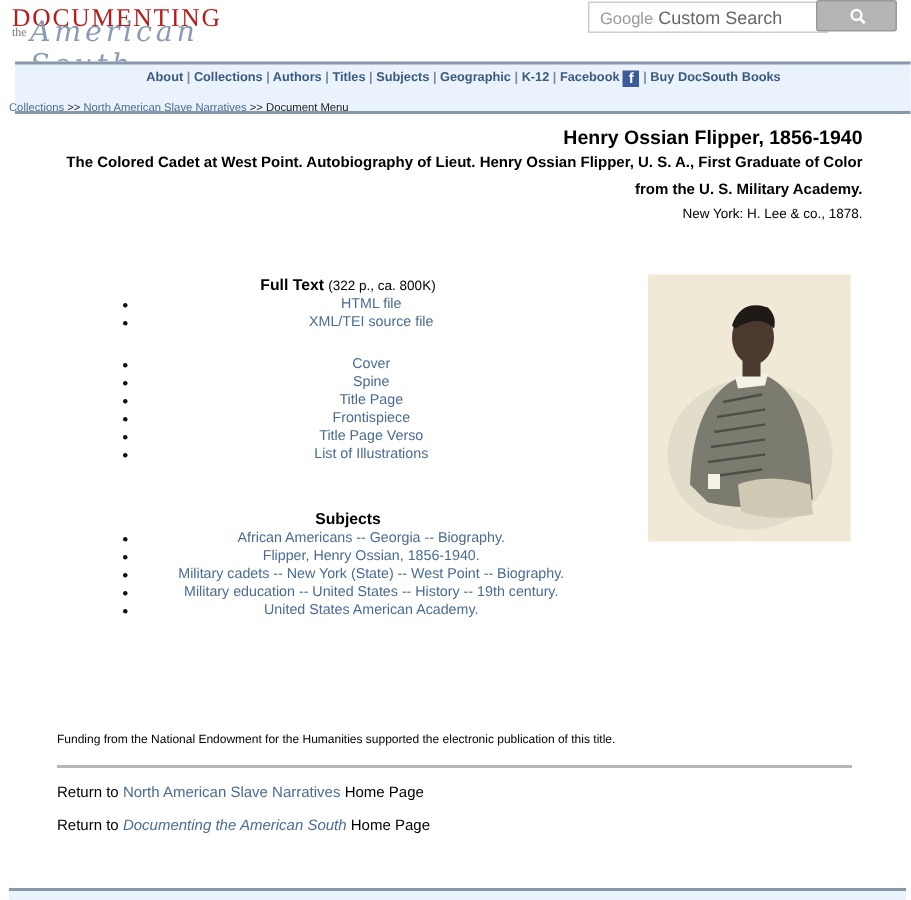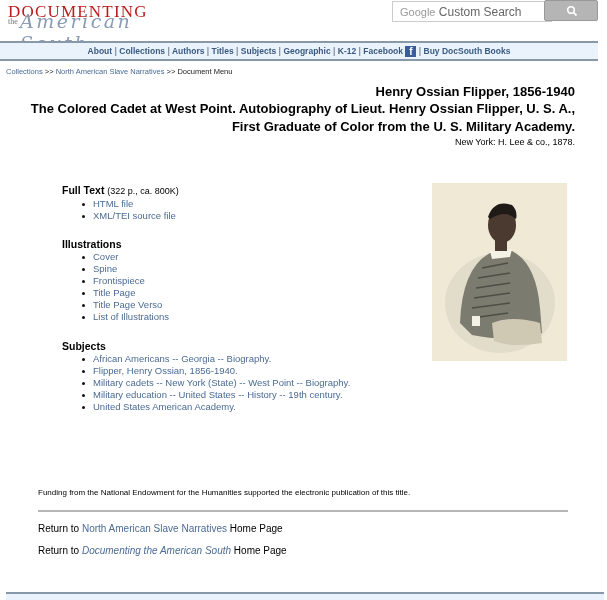--- a/index.html
+++ b/index.html
@@ -11,33 +11,33 @@
     .logo .l1 { position: absolute; left: 0; top: 0; font-family: "Liberation Serif", serif; font-size: 17px; letter-spacing: 1.2px; color: #b91c1c; }
     .logo .l2 { position: absolute; left: 0; top: 15px; font-family: "Liberation Serif", serif; font-size: 8px; color: #777; }
     .logo .l3 { position: absolute; left: 12px; top: 8px; font-family: "DejaVu Serif", serif; font-style: italic; font-size: 19px; color: #8a9bb4; letter-spacing: 2.5px; }
 
     .search { position: absolute; left: 392px; top: 1px; width: 160px; height: 21px; border: 1px solid #ccc; background: #fff; }
     .search .ph { position: absolute; left: 7px; top: 3px; font-size: 12px; color: #666; white-space: nowrap; }
     .search .ph .g { color: #999; font-size: 11px; }
     .search-btn { position: absolute; left: 544px; top: 0; width: 54px; height: 21px; background: #b5b5b5; border: 1px solid #999; border-radius: 2px; }
     .search-btn svg { position: absolute; left: 21px; top: 4px; }
 
-    .nav { position: absolute; left: 0; top: 41px; width: 598px; height: 20px; background: #eaf3fb; border-top: 2px solid #8898a8; border-bottom: 2px solid #8898a8; text-align: center; font-size: 8.5px; font-weight: bold; line-height: 17px; color: #7a8a9a; }
+    .nav { position: absolute; left: 10px; top: 41px; width: 598px; height: 35px; background: #eaf3fb; border-top: 2px solid #8898a8; border-bottom: 2px solid #8898a8; text-align: center; font-size: 8.5px; font-weight: bold; line-height: 17px; color: #7a8a9a; }
     .nav a { color: #3a5a82; }
     .nav .fb { display: inline-block; width: 11px; height: 11px; background: #3b5b99; color: #fff; font-size: 10px; line-height: 12px; text-align: center; vertical-align: -1px; font-weight: bold; font-family: "Liberation Sans", sans-serif; }
 
     .crumbs { position: absolute; left: 6px; top: 67px; font-size: 7.5px; color: #222; white-space: nowrap; }
     .crumbs a { color: #4a6b94; }
 
     .title-block { position: absolute; left: 30px; top: 84px; width: 545px; text-align: right; }
     .title-block .author { font-size: 13px; font-weight: bold; line-height: 16px; }
-    .title-block .title { font-size: 13px; font-weight: bold; line-height: 18px; }
+    .title-block .title { font-size: 10px; font-weight: bold; line-height: 18px; }
     .title-block .pub { font-size: 9px; line-height: 12px; margin-top: 0px; }
 
-    .content { position: absolute; left: 62px; top: 183px; width: 340px; }
+    .content { position: absolute; left: 62px; top: 183px; width: 340px; text-align: center; }
     .section { margin-bottom: 0; }
     .section h3 { font-size: 10.5px; font-weight: bold; line-height: 14px; }
     .section h3 .sub { font-weight: normal; font-size: 9px; }
     .section ul { list-style: none; margin-left: 20px; }
     .section li { font-size: 9.5px; line-height: 12px; position: relative; padding-left: 11px; }
     .section li::before { content: ""; position: absolute; left: 0; top: 5px; width: 3px; height: 3px; background: #111; border-radius: 50%; }
 
     .portrait { position: absolute; left: 432px; top: 183px; width: 135px; height: 178px; background: #efe9d6; overflow: hidden; }
 
     .funding { position: absolute; left: 38px; top: 488px; font-size: 8px; white-space: nowrap; }
@@ -105,26 +105,25 @@
 
 <div class="content">
   <div class="section" style="height:54px;">
     <h3><span>Full Text</span> <span class="sub">(322 p., ca. 800K)</span></h3>
     <ul>
       <li><a>HTML file</a></li>
       <li><a>XML/TEI source file</a></li>
     </ul>
   </div>
   <div class="section" style="height:102px;">
-    <h3>Illustrations</h3>
     <ul>
       <li><a>Cover</a></li>
       <li><a>Spine</a></li>
+      <li><a>Title Page</a></li>
       <li><a>Frontispiece</a></li>
-      <li><a>Title Page</a></li>
       <li><a>Title Page Verso</a></li>
       <li><a>List of Illustrations</a></li>
     </ul>
   </div>
   <div class="section">
     <h3>Subjects</h3>
     <ul>
       <li><a>African Americans -- Georgia -- Biography.</a></li>
       <li><a>Flipper, Henry Ossian, 1856-1940.</a></li>
       <li><a>Military cadets -- New York (State) -- West Point -- Biography.</a></li>

